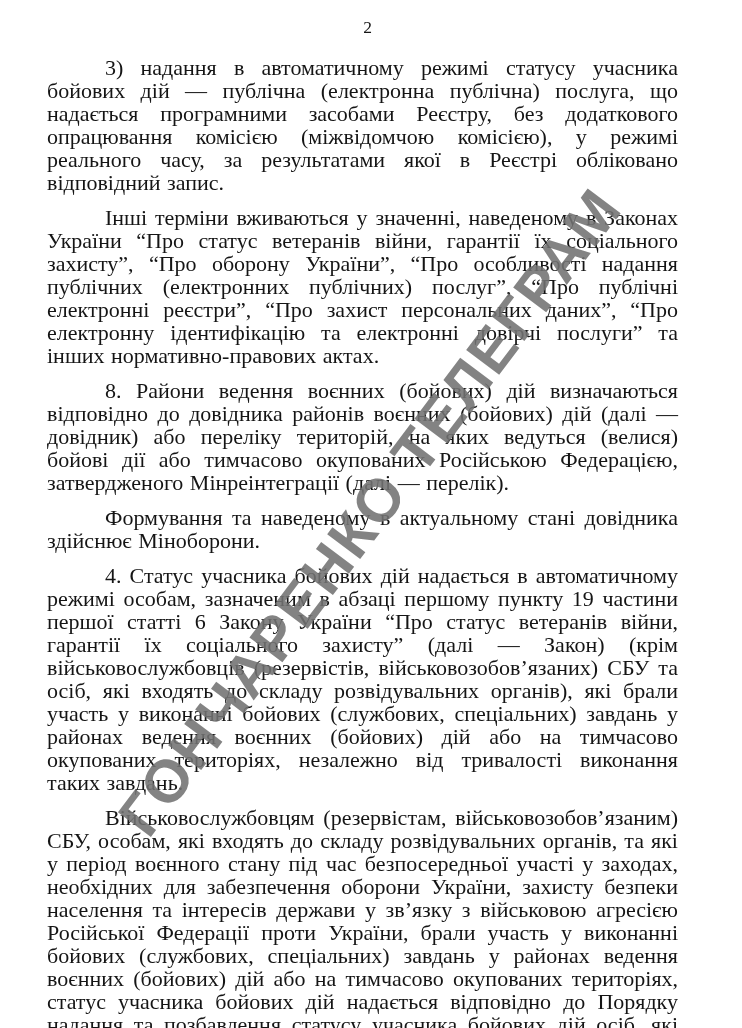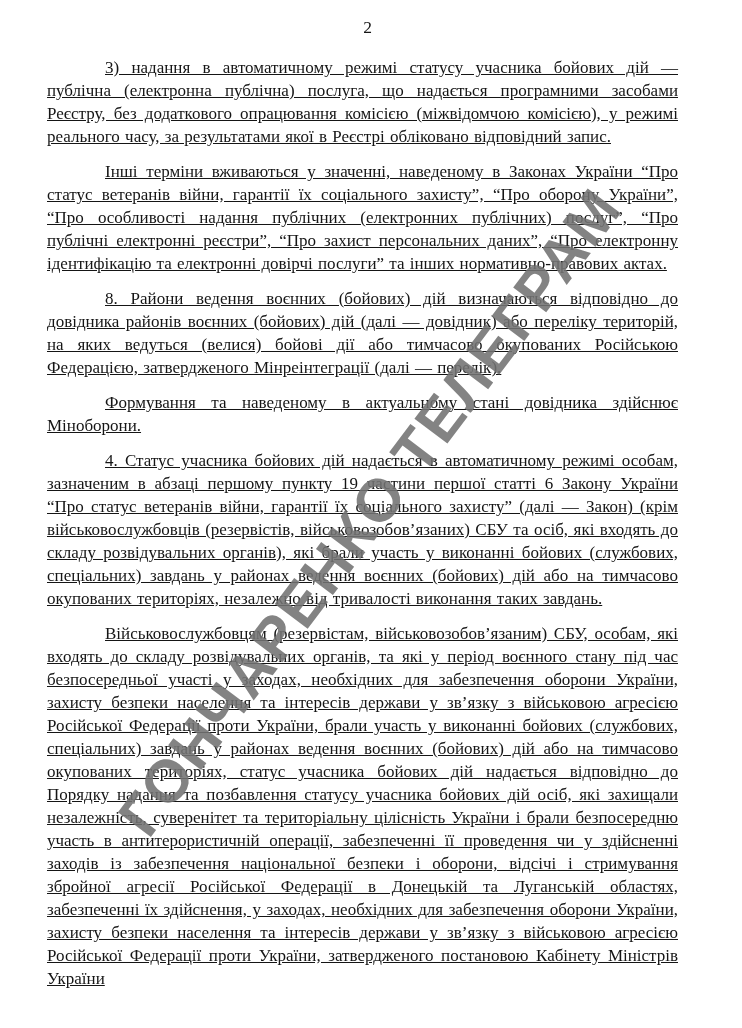--- a/index.html
+++ b/index.html
@@ -19,26 +19,25 @@
     color: #151515;
   }
   .page-number {
     text-align: center;
     font-size: 17.5px;
     line-height: 23px;
     margin: 0 0 0 10px;
   }
   .body-text p {
     margin: 12px 0 0 0;
-    font-size: 17px;
+    font-size: 22px;
     line-height: 23px;
     text-align: justify;
     text-indent: 58px;
     word-spacing: 1px;
-    text-decoration: underline;
   }
   .body-text p.first {
     margin-top: 17px;
   }
   .watermark {
     position: absolute;
     left: 370px;
     top: 512px;
     transform: translate(-50%, -50%) rotate(-53deg);
     transform-origin: center center;

